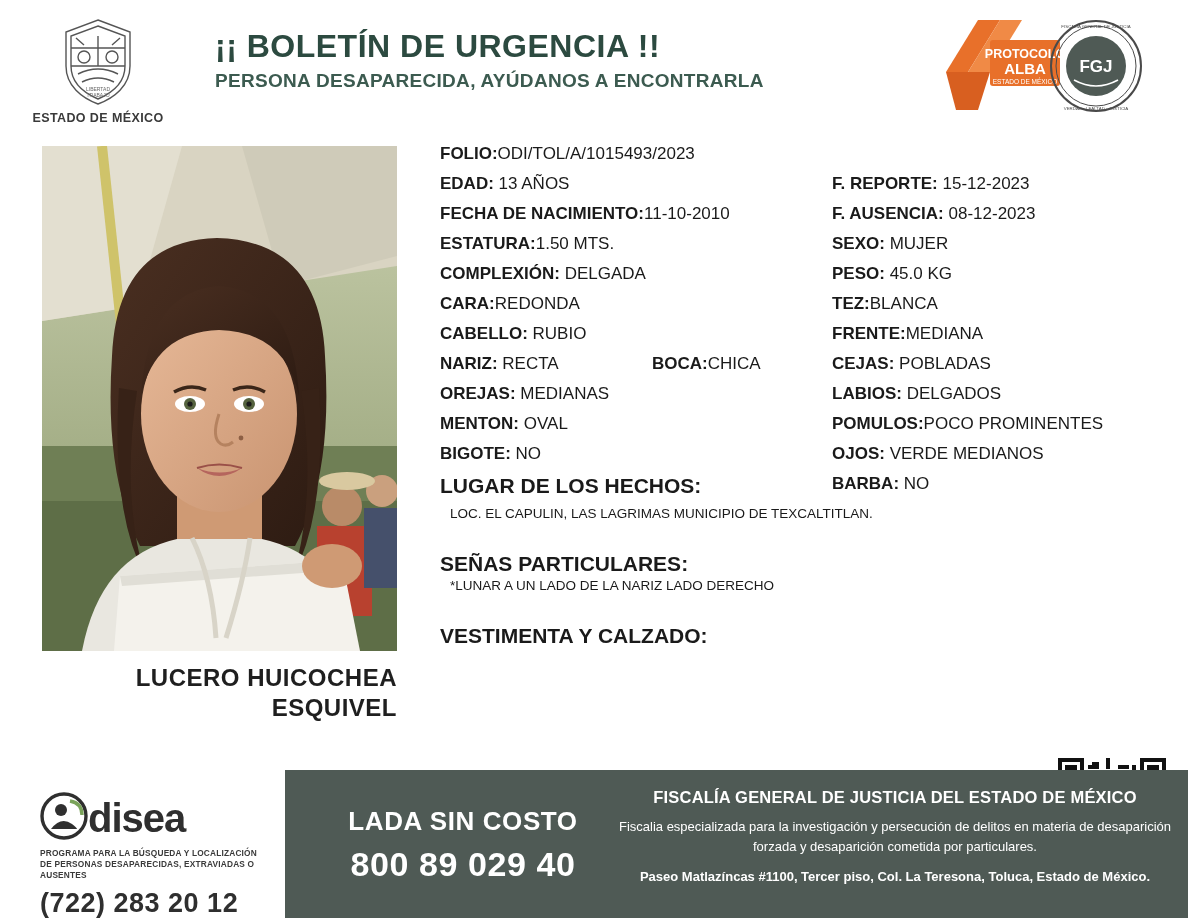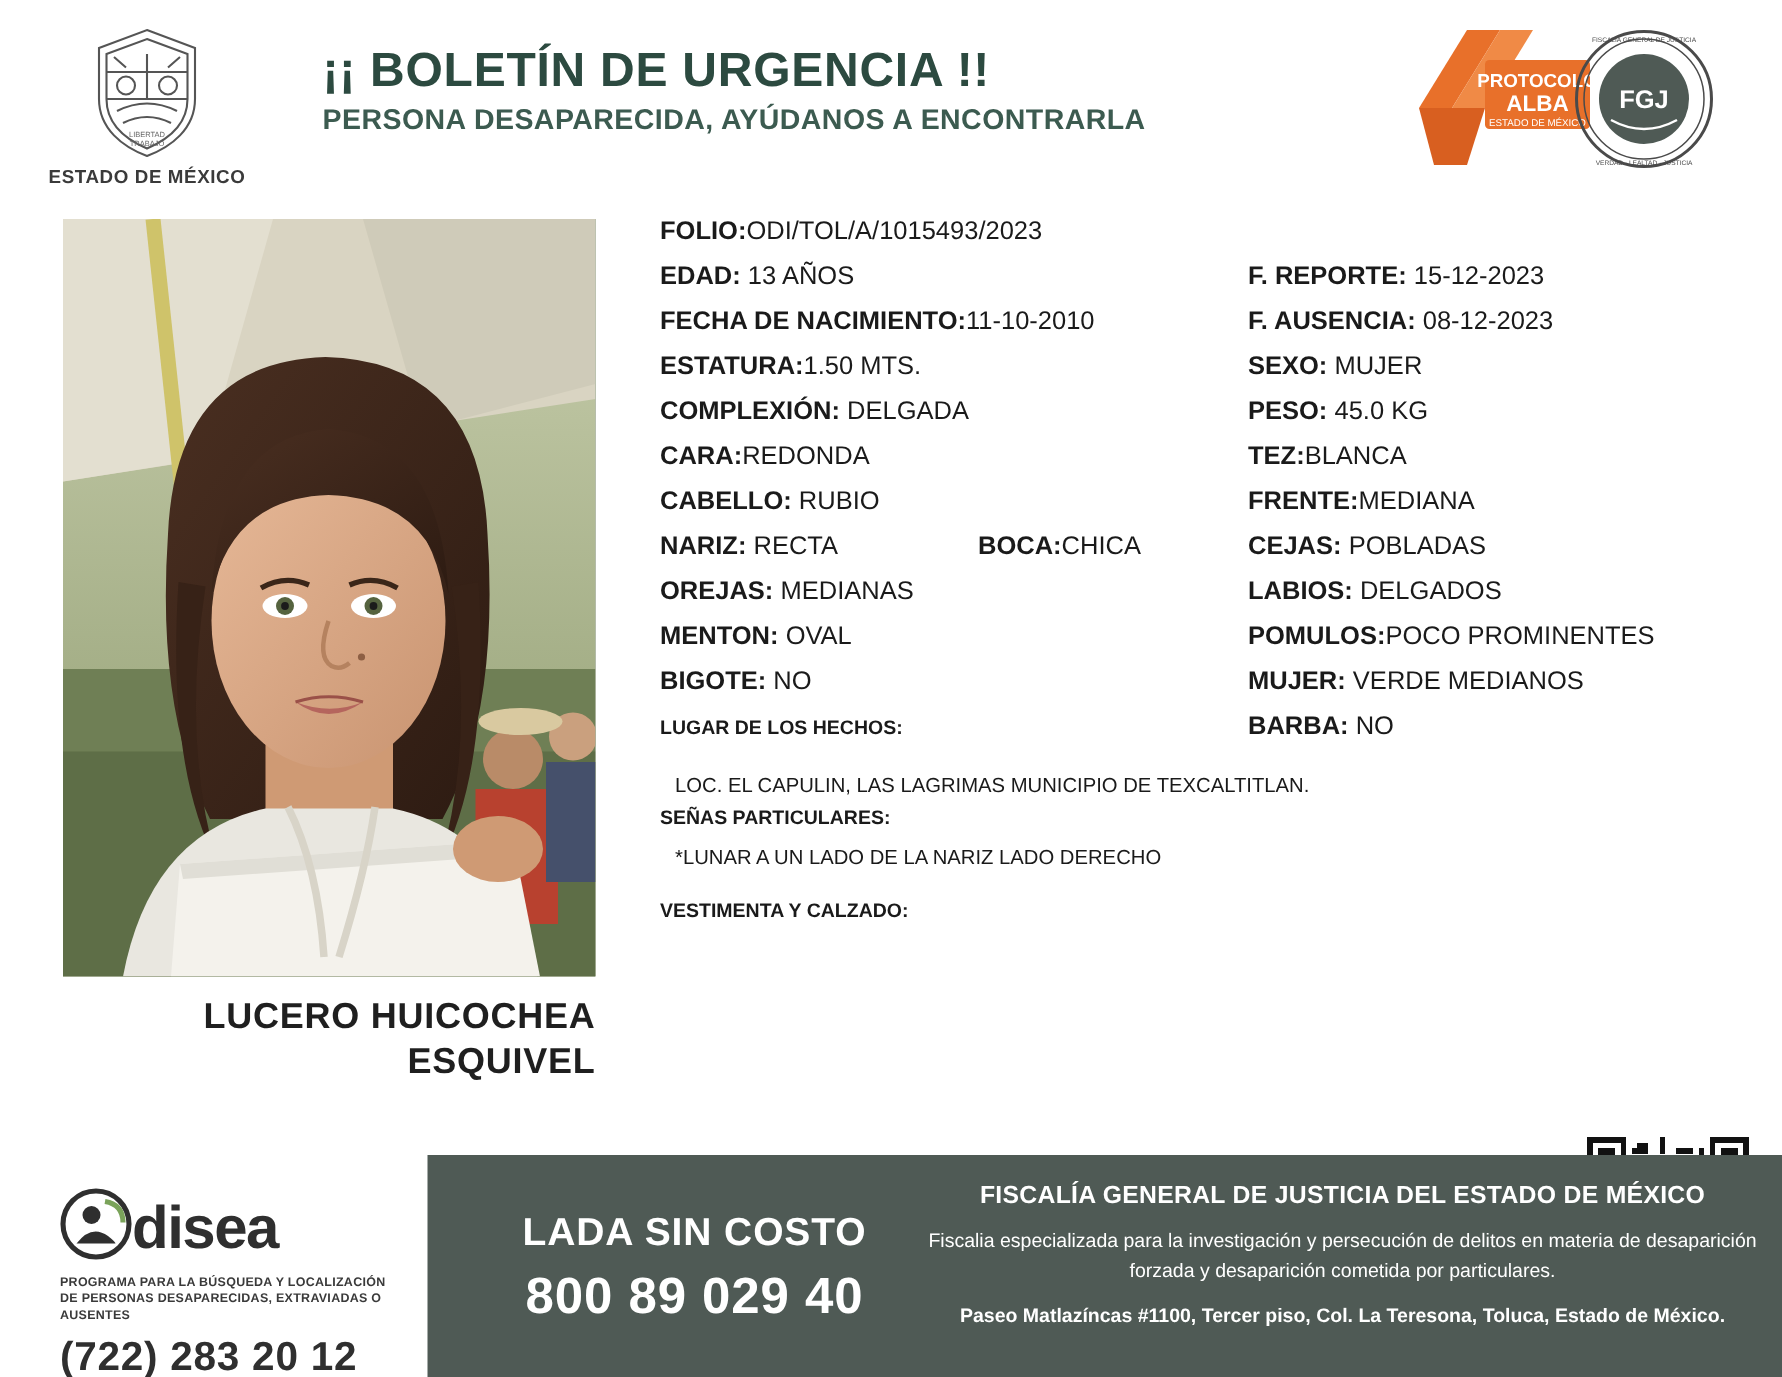--- a/index.html
+++ b/index.html
@@ -135,28 +135,29 @@
     font-weight: bold;
     color: #1a1a1a;
     font-size: 17px;
   }
   .val {
     color: #1a1a1a;
     font-size: 17px;
   }
   .block-label {
     font-weight: bold;
-    font-size: 13px;
+    font-size: 21px;
     color: #1a1a1a;
+    margin-top: 25px;
   }
   .block-text {
     font-size: 13.5px;
     color: #1a1a1a;
     padding-left: 10px;
-    margin-top: 12px;
+    margin-top: 2px;
   }
   .spacer-6 { height: 6px; }
 
   
   .qr {
     position: absolute;
     left: 1058px;
     top: 630px;
     width: 108px;
     height: 108px;
@@ -490,21 +491,21 @@
         <span class="lbl">POMULOS:</span><span class="val">POCO PROMINENTES</span>
       </span>
     </div>
 
     <div class="row">
       <span class="col-left">
         <span class="lbl">BIGOTE:</span>
         <span class="val">NO</span>
       </span>
       <span class="col-right">
-        <span class="lbl">MUJER:</span>
+        <span class="lbl">OJOS:</span>
         <span class="val">VERDE MEDIANOS</span>
       </span>
     </div>
 
     <div class="row">
       <span class="col-left">
         <span class="block-label">LUGAR DE LOS HECHOS:</span>
       </span>
       <span class="col-right">
         <span class="lbl">BARBA:</span>

